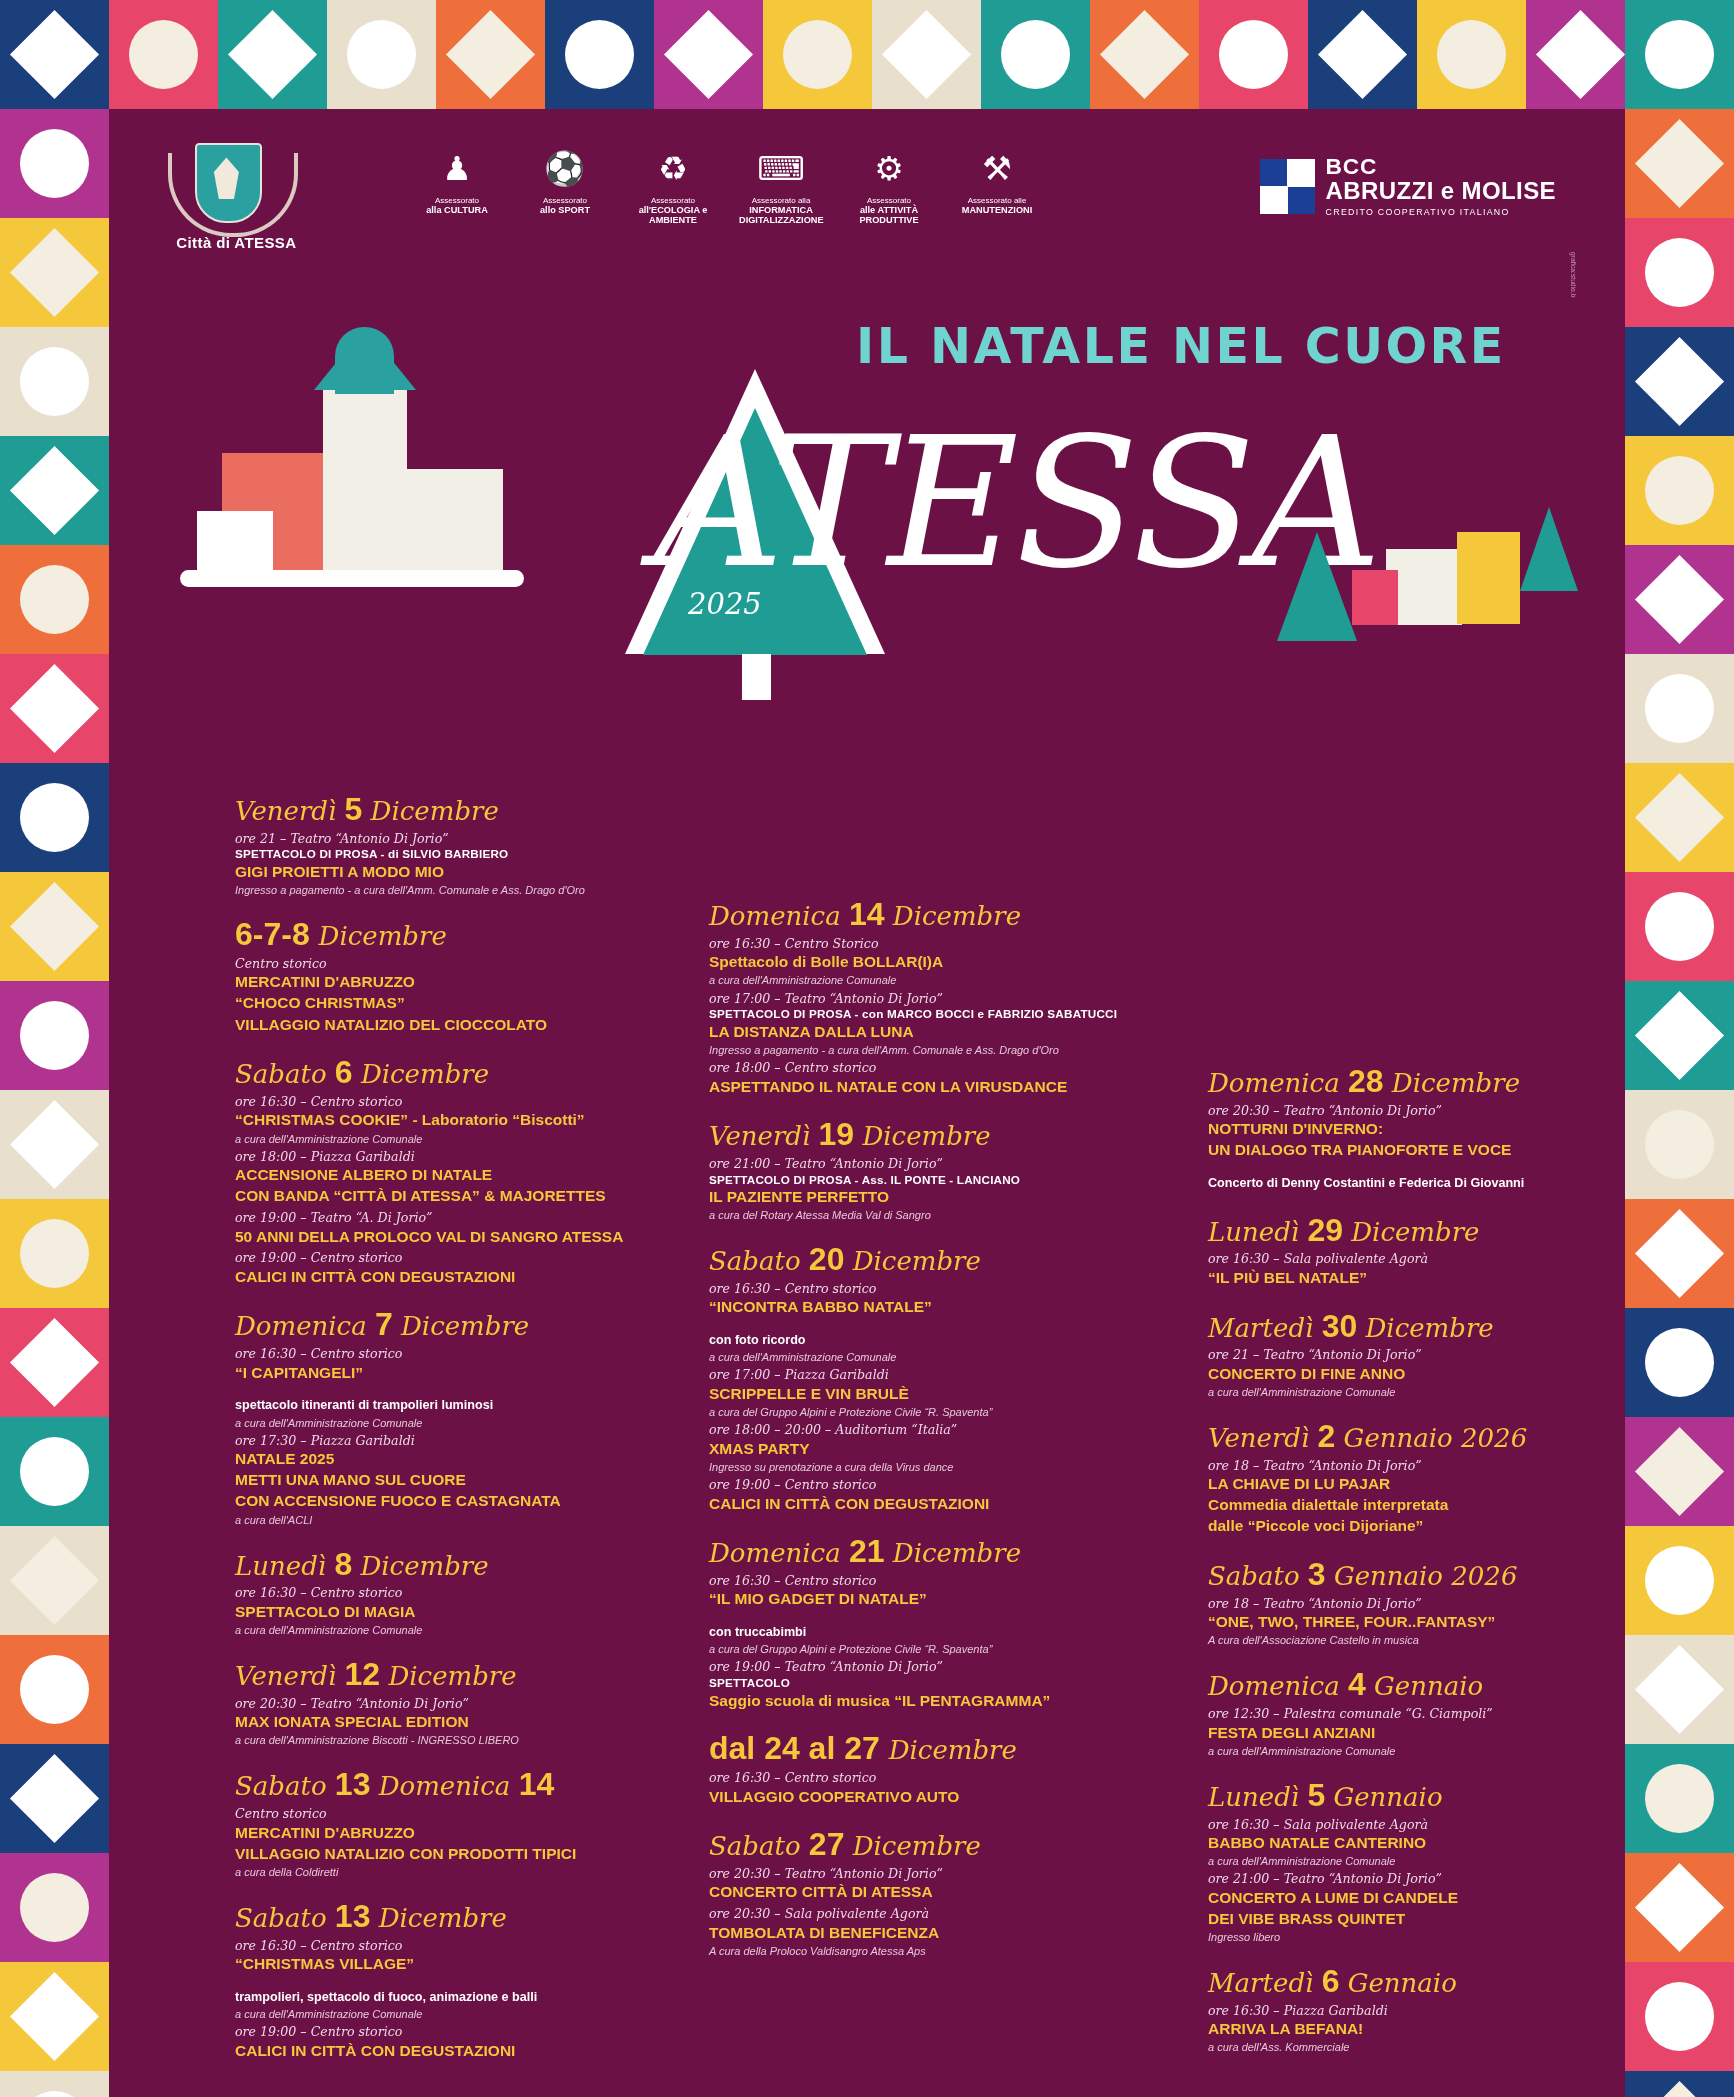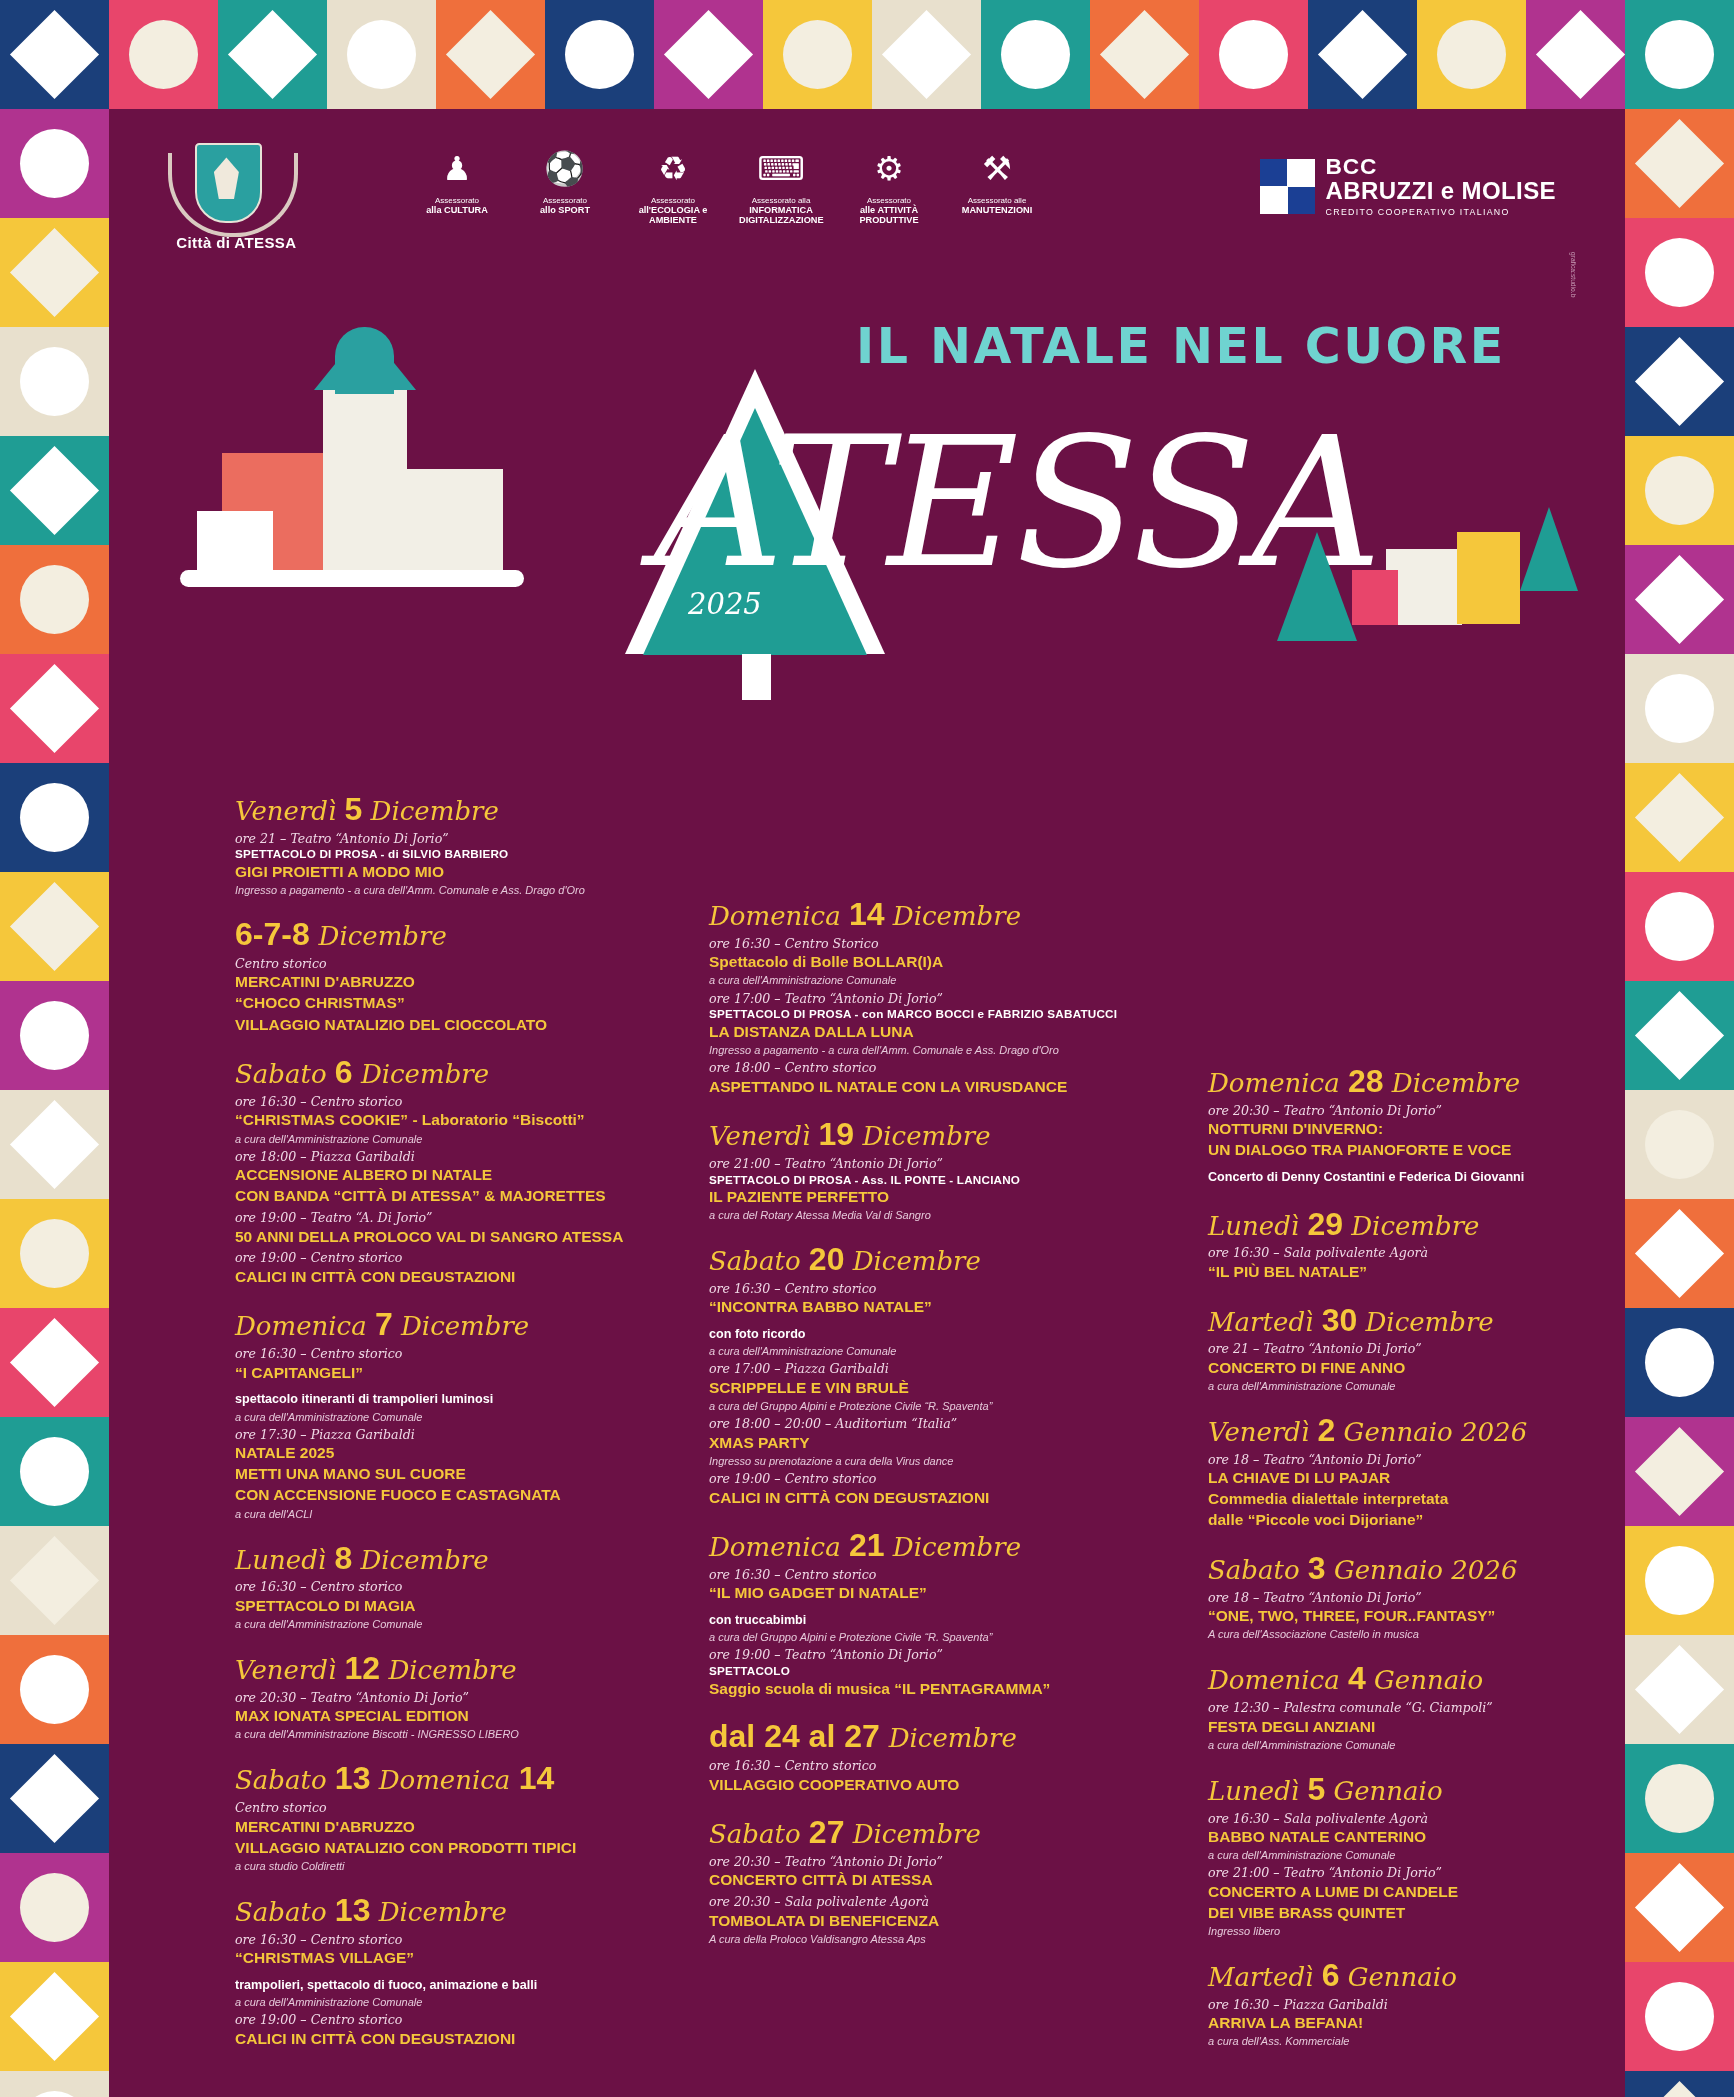--- a/index.html
+++ b/index.html
@@ -74,21 +74,21 @@
   .col3{left:1099px;top:956px;width:445px;}
 
   .ev{margin-bottom:22px;}
   .ev .date{font-family:"DejaVu Serif",serif;font-style:italic;color:#f5c73b;font-size:26px;line-height:1.05;white-space:nowrap;}
   .ev .date .num{font-family:"Liberation Sans",sans-serif;font-style:normal;font-weight:bold;font-size:32px;}
   .ev .date.plain{font-family:"Liberation Sans",sans-serif;font-style:normal;font-weight:bold;font-size:32px;}
   .ev .date.plain .ital{font-family:"DejaVu Serif",serif;font-style:italic;font-weight:normal;font-size:26px;}
   .ev .when{font-family:"DejaVu Serif",serif;font-style:italic;font-size:12.6px;color:#f0d9e6;margin-top:4.2px;}
   .ev .kicker{font-size:11.7px;font-weight:bold;color:#ffffff;letter-spacing:0.2px;margin-top:1.7px;}
   .ev .ttl{font-size:15.5px;font-weight:bold;color:#f5c73b;line-height:1.2;margin-top:2.5px;}
-  .ev .sub{font-size:12.6px;font-weight:bold;color:#ffffff;line-height:1.25;margin-top:10px;}
+  .ev .sub{font-size:12.6px;font-weight:bold;color:#ffffff;line-height:1.25;margin-top:16px;}
   .ev .note{font-size:11px;font-style:italic;color:#e6c9da;margin-top:2.5px;}
 </style>
 </head>
 <body>
 
 <div class="border-frame">
   <div class="brow top" id="brow-top">
       <div class="bcell" style="background: rgb(245, 199, 59);">
         <div class="shape-diamond" style="background: rgb(255, 255, 255);"></div>
       </div>
@@ -400,21 +400,21 @@
         <div class="date">Venerdì <span class="num">12</span> Dicembre</div>
         <div class="when">ore 20:30 – Teatro “Antonio Di Jorio”</div>
         <div class="ttl">MAX IONATA SPECIAL EDITION</div>
         <div class="note">a cura dell'Amministrazione Biscotti - INGRESSO LIBERO</div>
       </div>
       <div class="ev">
         <div class="date">Sabato <span class="num">13</span> Domenica <span class="num">14</span></div>
         <div class="when">Centro storico</div>
         <div class="ttl">MERCATINI D'ABRUZZO</div>
         <div class="ttl">VILLAGGIO NATALIZIO CON PRODOTTI TIPICI</div>
-        <div class="note">a cura studio Coldiretti</div>
+        <div class="note">a cura della Coldiretti</div>
       </div>
       <div class="ev">
         <div class="date">Sabato <span class="num">13</span> Dicembre</div>
         <div class="when">ore 16:30 – Centro storico</div>
         <div class="ttl">“CHRISTMAS VILLAGE”</div>
         <div class="sub">trampolieri, spettacolo di fuoco, animazione e balli</div>
         <div class="note">a cura dell'Amministrazione Comunale</div>
         <div class="when">ore 19:00 – Centro storico</div>
         <div class="ttl">CALICI IN CITTÀ CON DEGUSTAZIONI</div>
       </div>

